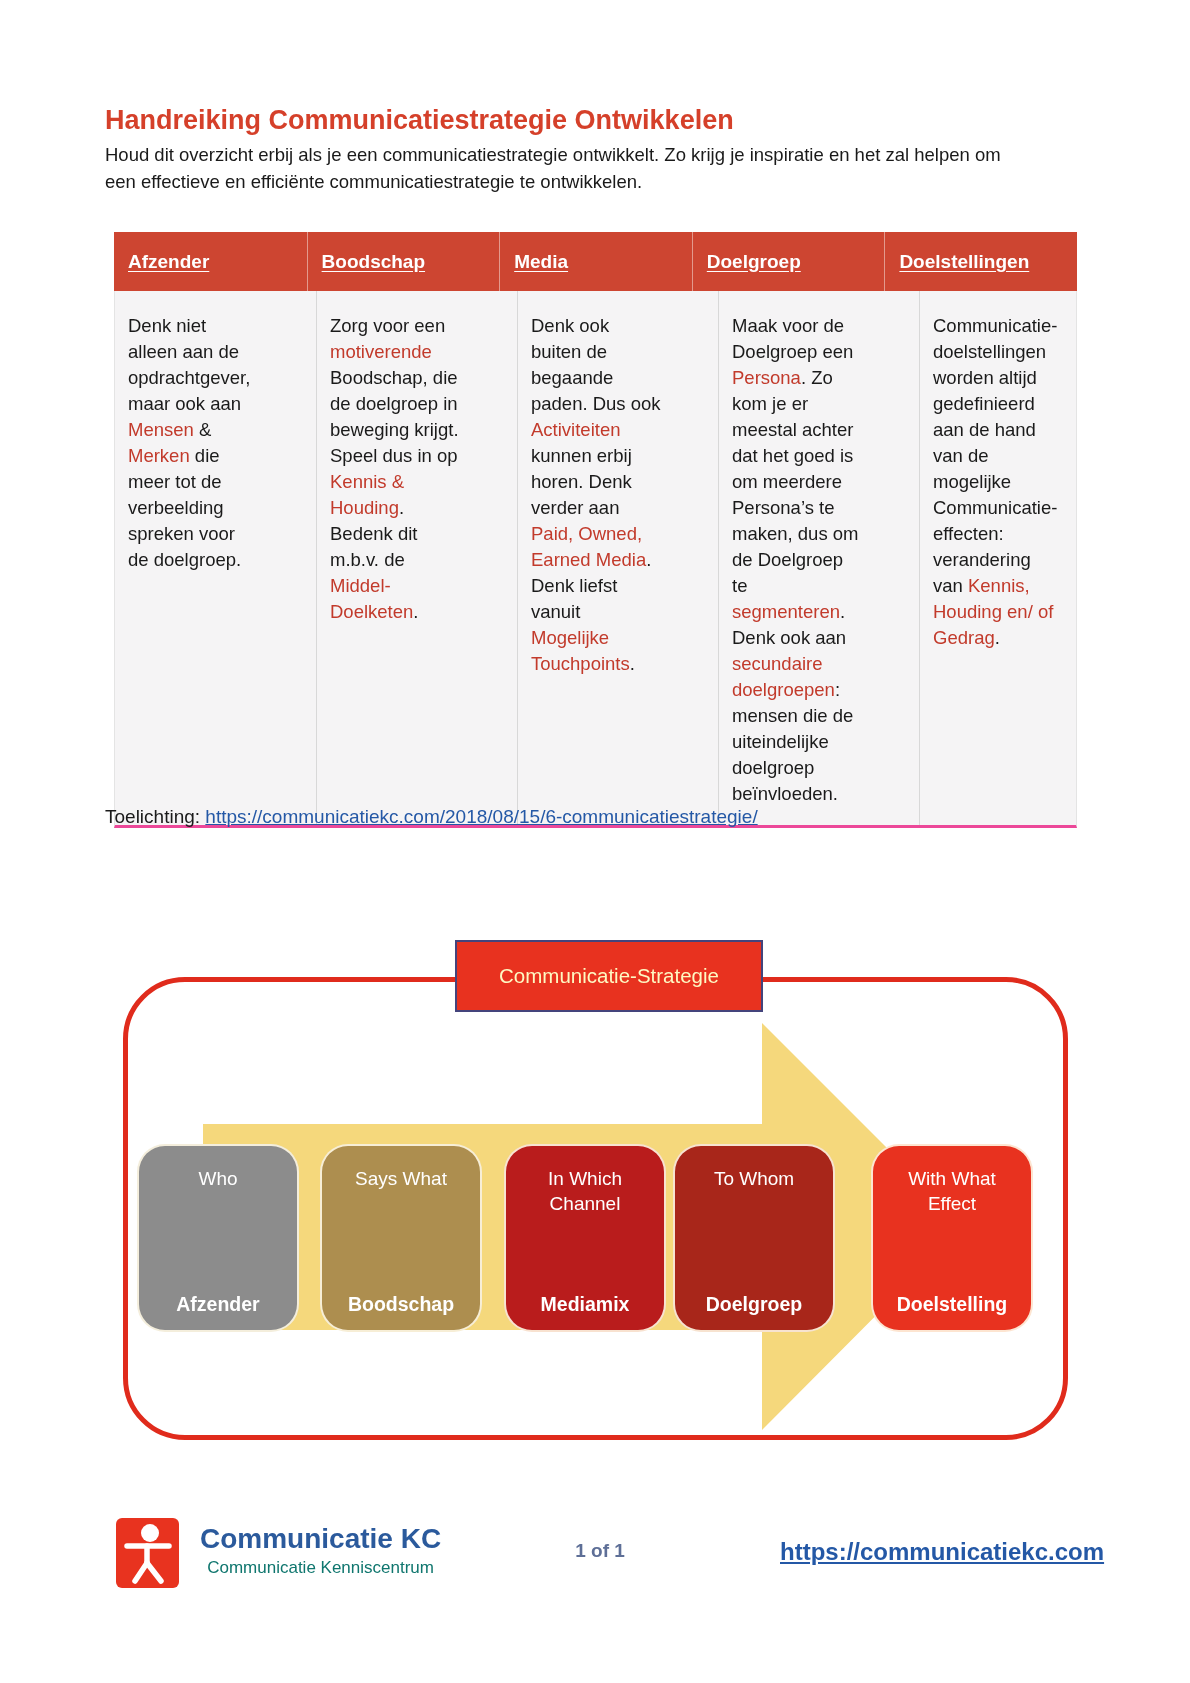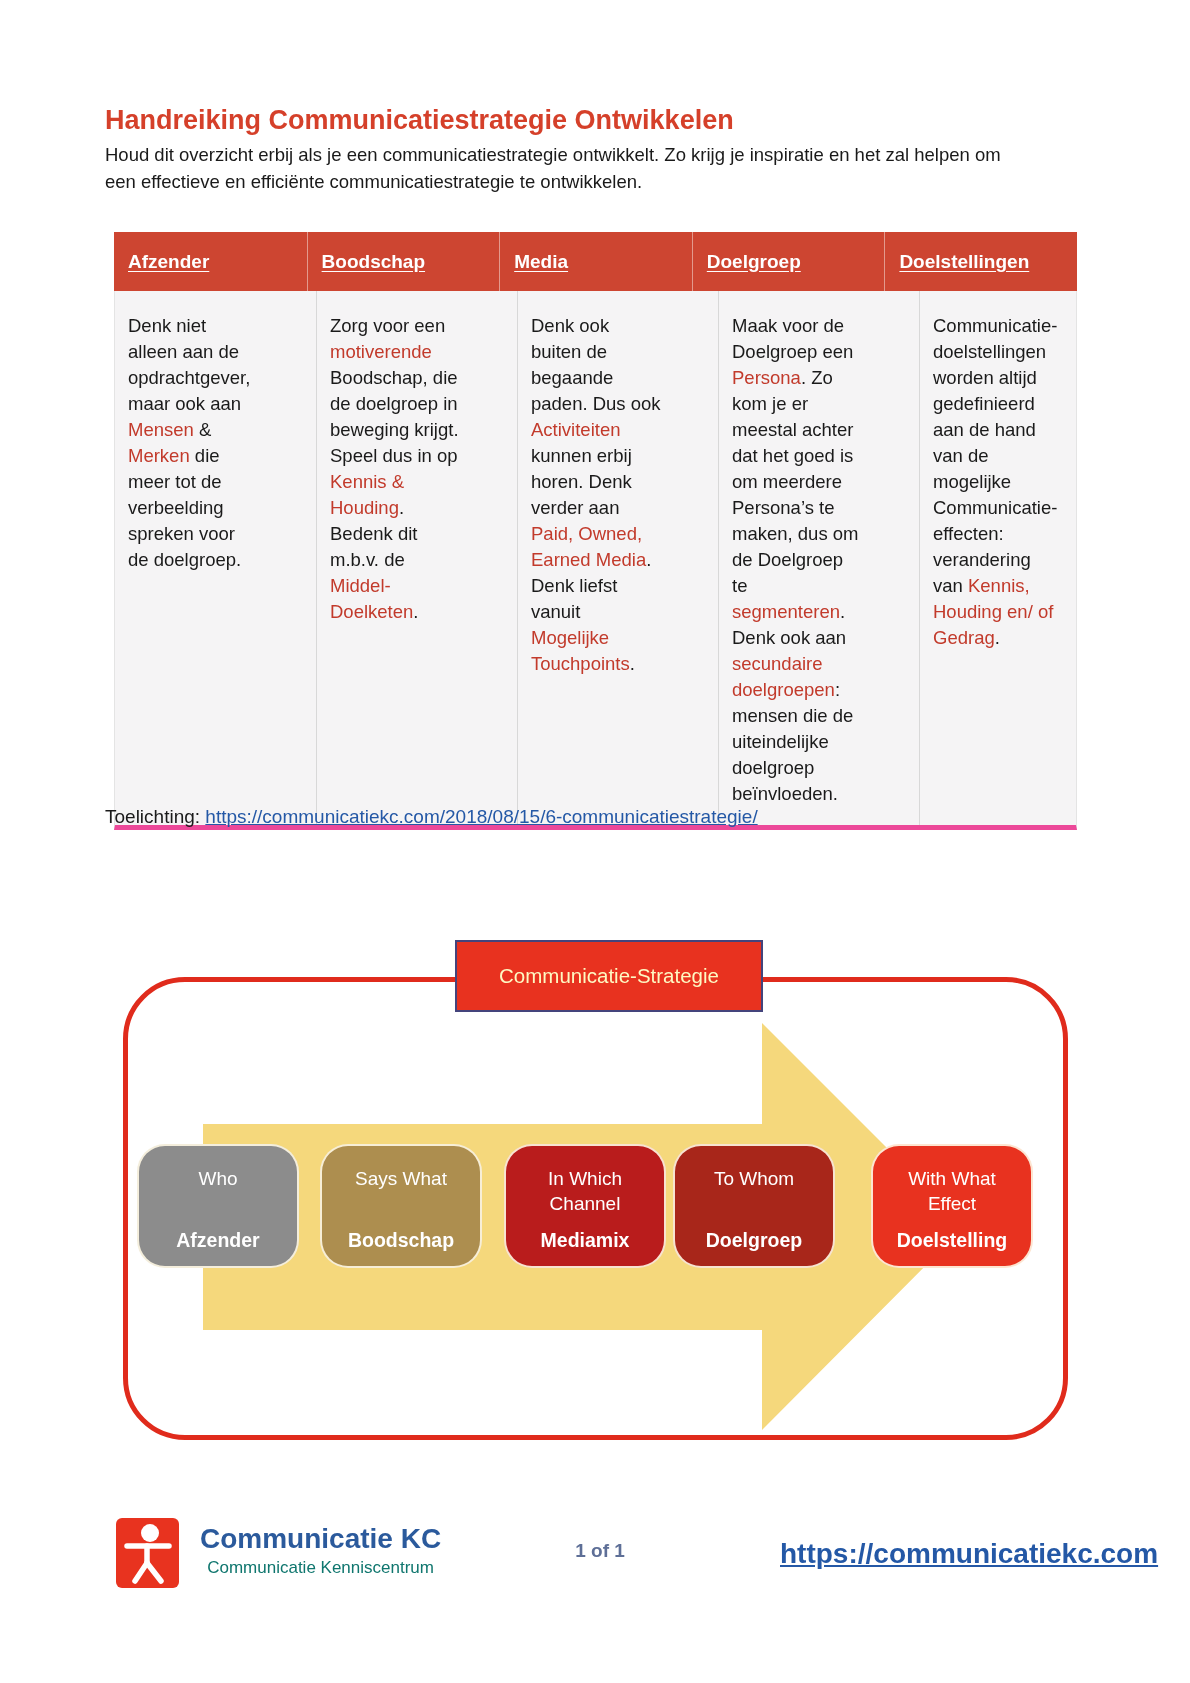--- a/index.html
+++ b/index.html
@@ -11,50 +11,50 @@
   .title{position:absolute;left:105px;top:102px;margin:0;font-size:27px;line-height:36px;
     font-weight:bold;color:#d5402a;}
   .intro{position:absolute;left:105px;top:141px;width:912px;margin:0;font-size:18.5px;line-height:27px;}
   
   .ctable{position:absolute;left:114px;top:232px;width:963px;}
   .thead{display:grid;grid-template-columns:repeat(5,1fr);background:#cd4531;height:59px;}
   .th{display:flex;align-items:center;padding-left:14px;color:#ffffff;font-weight:bold;
     font-size:19px;text-decoration:underline;text-underline-offset:3px;}
   .th + .th{border-left:1px solid rgba(255,255,255,.45);}
   .tbody{display:grid;grid-template-columns:repeat(5,1fr);background:#f5f4f5;min-height:499px;
-    border-bottom:5px solid #ec4899;border-left:1px solid #e4e4e4;border-right:1px solid #e4e4e4;gap:44px;}
+    border-bottom:3px solid #ec4899;border-left:1px solid #e4e4e4;border-right:1px solid #e4e4e4;gap:44px;}
   .td{padding:22px 13px 18px 13px;font-size:18.5px;line-height:26px;hyphens:manual;}
   .td + .td{border-left:1px solid #d8d8d8;}
   .accent{color:#c23a2b;}
   
   .toel{position:absolute;left:105px;top:806px;margin:0;font-size:19px;}
   .toel a{color:#2458a6;text-decoration:underline;}
   
   .dia-border{position:absolute;left:123px;top:977px;width:945px;height:463px;box-sizing:border-box;
     border:5px solid #e02b1c;border-radius:62px;z-index:1;background:transparent;}
   .dia-arrow{position:absolute;left:203px;top:1023px;z-index:2;}
   .dia-title{position:absolute;left:455px;top:940px;width:308px;height:72px;box-sizing:border-box;
     background:#e8321f;border:2px solid #44447c;z-index:4;display:flex;align-items:center;
     justify-content:center;color:#fef9c3;font-size:20.5px;}
-  .dbox{position:absolute;top:1144px;width:162px;height:124px;box-sizing:border-box;z-index:3;
+  .dbox{position:absolute;top:1144px;width:162px;height:188px;box-sizing:border-box;z-index:3;
     border:2px solid rgba(255,248,228,.9);border-radius:28px;display:flex;flex-direction:column;
     justify-content:space-between;align-items:center;padding:20px 8px 14px 8px;color:#ffffff;}
   .dbox-top{font-size:19px;line-height:25px;text-align:center;max-width:122px;}
   .dbox-bottom{font-size:19.5px;font-weight:bold;text-align:center;}
   .dbox-0{left:137px;} .dbox-1{left:320px;} .dbox-2{left:504px;} .dbox-3{left:673px;} .dbox-4{left:871px;}
   
   .logo{position:absolute;left:116px;top:1518px;width:63px;height:70px;background:#e8331f;
     border-radius:6px;display:flex;align-items:center;justify-content:center;}
   .brand{position:absolute;left:200px;top:1522px;}
   .brand-name{font-size:28px;line-height:34px;font-weight:600;color:#2b5a9c;}
   .brand-sub{font-size:17px;line-height:23px;color:#0f766e;text-align:center;}
   .pageno{position:absolute;left:520px;top:1540px;width:160px;text-align:center;
     font-size:19px;font-weight:bold;color:#5e6f97;}
   .footer-link{position:absolute;left:780px;top:1538px;width:310px;text-align:right;
-    font-size:28px;font-weight:bold;color:#2458a6;text-decoration:underline;}
+    font-size:24px;font-weight:bold;color:#2458a6;text-decoration:underline;}
 </style>
 </head>
 <body>
 
 <div class="page">
 
   <h1 class="title">Handreiking Communicatiestrategie Ontwikkelen</h1>
   <p class="intro">Houd dit overzicht erbij als je een communicatiestrategie ontwikkelt. Zo krijg je inspiratie en het zal helpen om een effectieve en efficiënte communicatiestrategie te ontwikkelen.</p>
 
   <div class="ctable">

